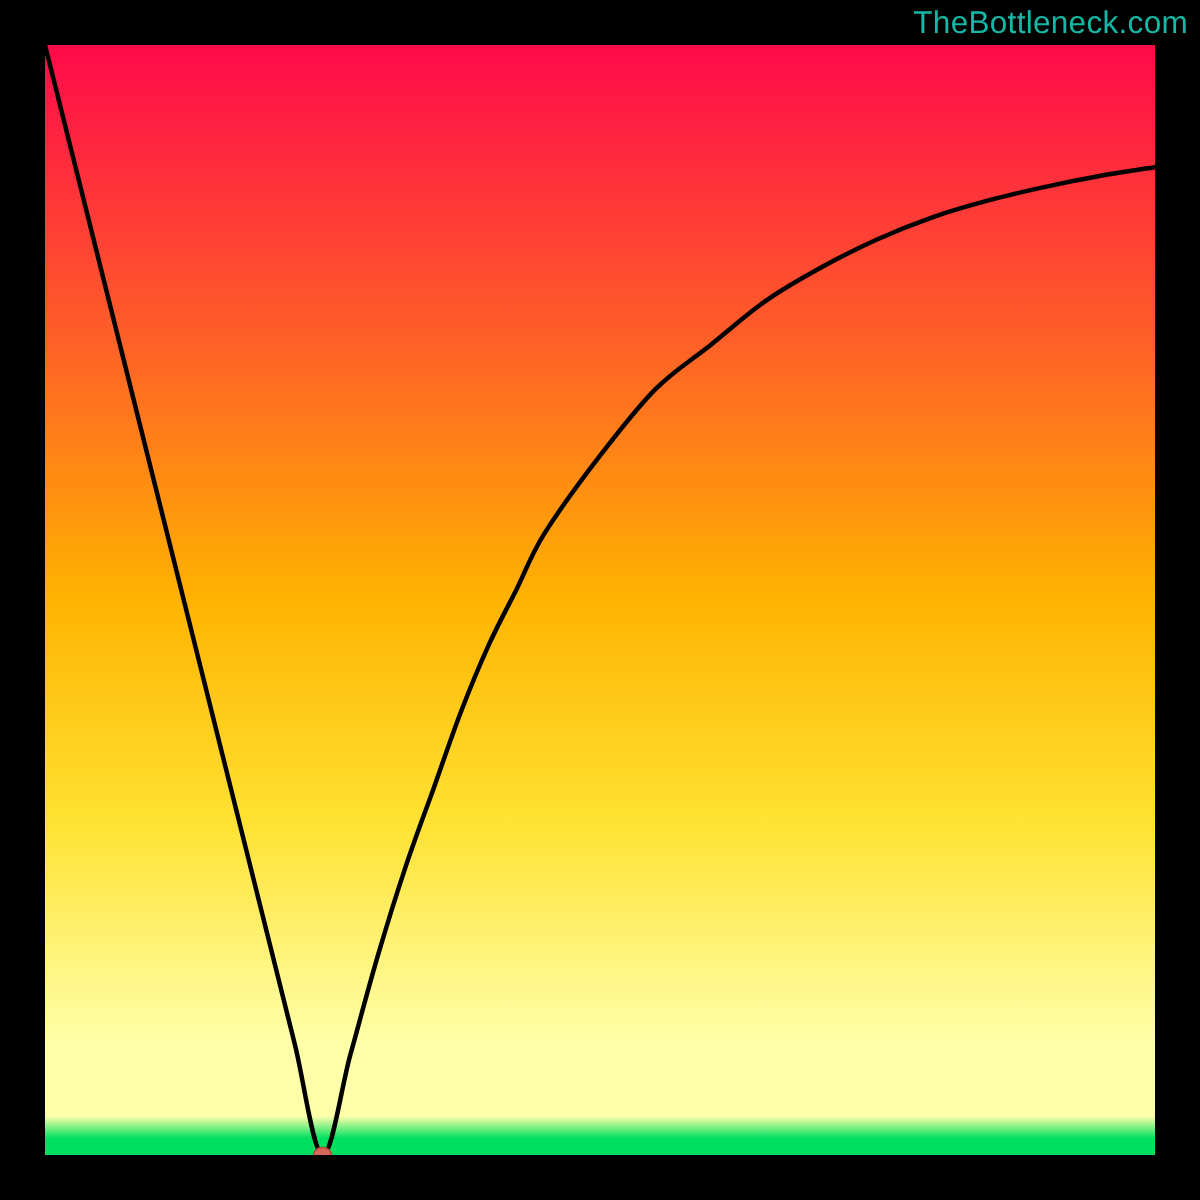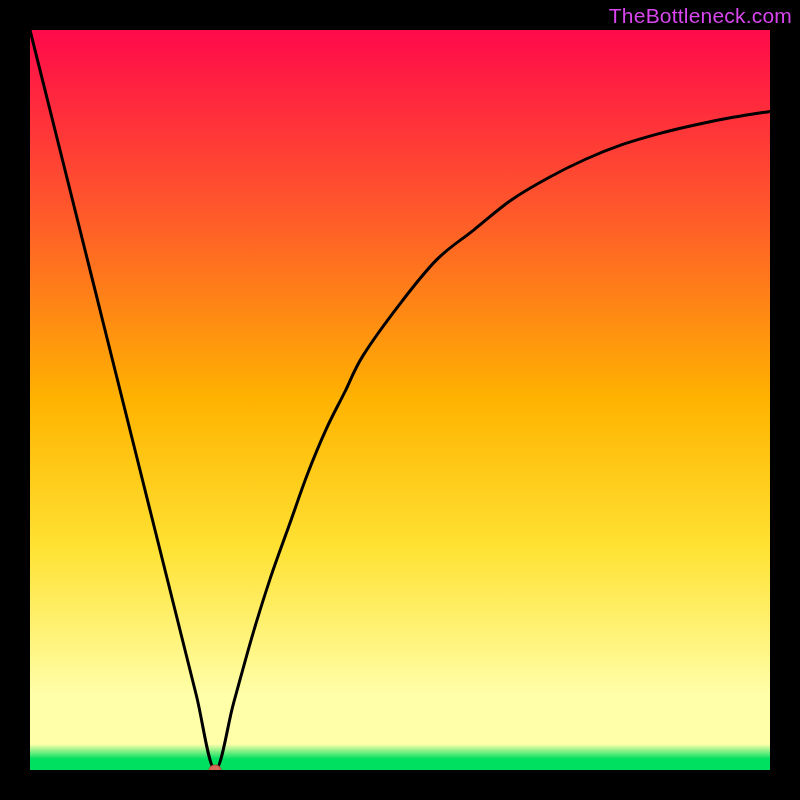--- a/index.html
+++ b/index.html
@@ -24,21 +24,21 @@
     width: 740px;
     height: 740px;
     box-sizing: border-box;
   }
   .watermark {
     position: absolute;
     top: 4px;
     right: 8px;
     font-size: 21px;
     font-weight: 400;
-    color: #d946ef;
+    color: #14b8a6;
     letter-spacing: 0.2px;
     user-select: none;
   }
   svg { display: block; }
 </style>
 </head>
 <body>
 
 <div class="wrap">
   <div class="watermark">TheBottleneck.com</div>

